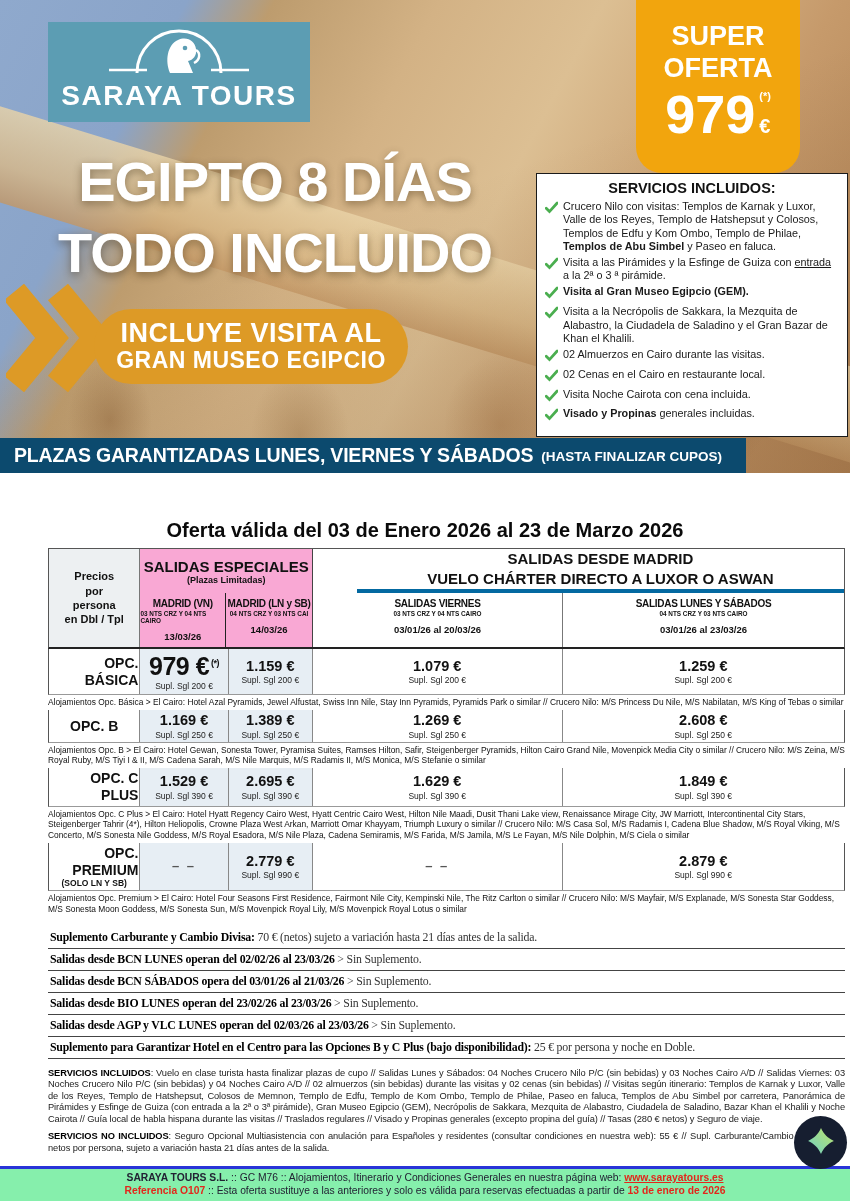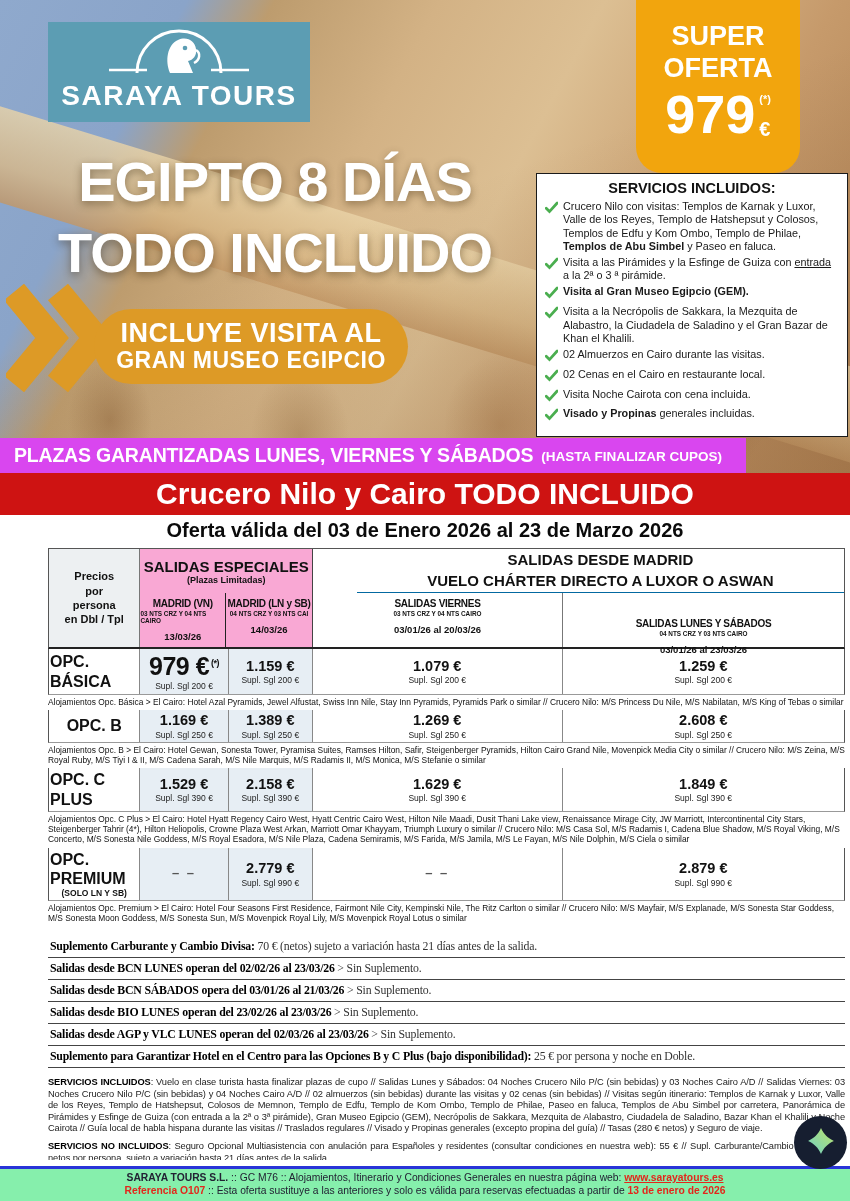--- a/index.html
+++ b/index.html
@@ -33,76 +33,76 @@
   .chevrons { position:absolute; left:6px; top:284px; }
   .gem-pill { position:absolute; left:94px; top:309px; width:314px; padding:9px 0 10px;
     background:#DD9A26; border-radius:38px; text-align:center; color:#fff; font-weight:bold;
     line-height:1.12; }
   .gem-pill .l1 { font-size:27px; letter-spacing:.5px; }
   .gem-pill .l2 { font-size:23px; letter-spacing:.5px; }
   .offer-badge { position:absolute; left:636px; top:0; width:164px; height:173px;
     background:#F2A50D; border-radius:0 0 26px 26px; color:#fff; text-align:center; }
   .offer-badge .sup1 { font-weight:bold; font-size:27px; line-height:1.2; margin-top:20px; }
   .offer-badge .sup2 { font-weight:bold; font-size:27px; line-height:1.2; }
-  .offer-price-wrap { display:flex; align-items:flex-end; justify-content:center; margin-top:2px; }
+  .offer-price-wrap { display:flex; align-items:center; justify-content:center; margin-top:2px; }
   .offer-price { font-weight:bold; font-size:54px; line-height:1; }
   .offer-side { display:flex; flex-direction:column; align-items:flex-start; margin-left:4px; }
   .offer-ast { font-size:11px; font-weight:bold; margin-bottom:14px; }
   .offer-eur { font-size:20px; font-weight:bold; line-height:1; margin-bottom:2px; }
   
   .services-panel { position:absolute; left:536px; top:173px; width:312px; height:264px;
     background:#fff; border:1.5px solid #1a1a1a; padding:6px 8px 4px 8px; }
   .services-title { text-align:center; font-weight:bold; font-size:14.5px; margin-bottom:4px; }
   .services-list { list-style:none; }
   .services-list li { display:flex; font-size:10.8px; line-height:1.24; margin-bottom:2.5px; color:#1a1a1a; }
   .check { flex:0 0 14px; margin-right:4px; margin-top:1px; }
   .svc-text .b { font-weight:bold; }
   .svc-text .u { text-decoration:underline;margin-top:24px; }
   
   .plazas-band { position:absolute; left:0; top:438px; width:746px; height:35px;
-    background:#d946ef; color:#fff; display:flex; align-items:center; padding-left:14px; }
+    background:#0c4a6e; color:#fff; display:flex; align-items:center; padding-left:14px; }
   .plazas-band .main { font-weight:bold; font-size:19.5px; letter-spacing:-.2px; }
   .plazas-band .small { font-weight:bold; font-size:13.5px; margin-left:8px; margin-top:2px; }
   .red-banner { position:absolute; left:0; top:473px; width:850px; height:42px;
     background:#CE1312; color:#fff; text-align:center; font-weight:bold; font-size:30px; line-height:42px; }
   .validity { position:absolute; left:0; top:519px; width:850px; text-align:center;
     font-weight:bold; font-size:20px; color:#0a0a0a; }
   
   .content { position:absolute; left:48px; top:548px; width:797px; height:612px; overflow:hidden; }
   .thead { display:flex; border:1px solid #555; border-bottom:2px solid #222; }
   .corner { width:11.5%; background:#EDF0F2; border-right:1px solid #777;
     display:flex; align-items:center; justify-content:center; text-align:center;
     font-weight:bold; font-size:11px; line-height:1.3; white-space:pre-line; }
   .grp1 { width:21.7%; background:#f9a8d4; border-right:1px solid #444; }
   .grp2 { width:66.8%; }
   .grp-title-area { height:44px; display:flex; flex-direction:column; align-items:center; justify-content:center; }
   .grp1 .gt1 { font-weight:bold; font-size:15px; }
   .grp1 .gt2 { font-weight:bold; font-size:9px; }
-  .grp2 .grp-title-area { border-bottom:1px solid #0369a1;margin-left:44px; }
+  .grp2 .grp-title-area { border-bottom:4px solid #0369a1;margin-left:44px; }
   .grp2 .gt1, .grp2 .gt2 { font-weight:bold; font-size:15px; line-height:1.35; }
   .subcols { display:flex; height:54px; }
   .subcol { display:flex; flex-direction:column; align-items:center; padding-top:5px; }
   .grp1 .subcol { width:51.2%; }
   .grp1 .subcol:first-child { border-right:1.5px solid #222; }
   .grp2 .subcol { width:47.1%; }
   .grp2 .subcol:first-child { border-right:1px solid #777; }
-  .grp2 .subcol:last-child { width:52.9%;margin-top:20px; }
+  .grp2 .subcol:last-child { width:52.9%; }
   .sc-title { font-weight:bold; font-size:10px; letter-spacing:-.3px; }
   .sc-sub { font-weight:bold; font-size:6.4px; margin-top:1px; }
   .sc-date { font-weight:bold; font-size:9.5px; margin-top:7px; }
   .prow { display:flex; border-left:1px solid #555; border-right:1px solid #555;
     border-bottom:1px solid #999; min-height:31px; align-items:stretch; }
   .prow.tall { min-height:46px; }
   .pcell { display:flex; flex-direction:column; align-items:center; justify-content:center;
     padding:2px 1px; border-right:1px solid #888; }
   .pcell:last-child { border-right:none; }
   .pcell.c0 { width:11.5%; } .pcell.c1 { width:11.1%; } .pcell.c2 { width:10.6%; }
   .pcell.c3 { width:31.4%; } .pcell.c4 { width:35.4%; }
   .pcell.tint { background:#E7EEF4; }
-  .opt-label { font-weight:bold; font-size:16px; text-align:left; line-height:1.2; }
+  .opt-label { font-weight:bold; font-size:14px; text-align:right; line-height:1.2; }
   .opt-label2 { font-weight:bold; font-size:8.5px; text-align:center; }
   .price { font-weight:bold; font-size:14.5px; line-height:1.15; }
   .price sup { font-size:9px; font-weight:bold; }
   .price-big { font-size:25px; letter-spacing:-.5px; }
   .supl { font-size:8.5px; color:#222; margin-top:1px; }
   .dash { color:#555; font-size:13px; font-weight:bold; letter-spacing:2px; }
   .hnote { font-size:8.4px; color:#111; line-height:1.22; padding:2px 0 3px; }
   
   .supplements { margin-top:10px;font-family:Liberation Serif, serif; }
   .supl-line { font-size:11.8px; letter-spacing:-.2px; padding:3px 0 3px 2px;
@@ -229,23 +229,20 @@
             <span class="svc-text"><span class="b">Visado y Propinas</span><span> generales incluidas.</span></span>
           </li>
         </ul>
     </div>
   </div>
 
   <div class="plazas-band">
     <span class="main">PLAZAS GARANTIZADAS LUNES, VIERNES Y SÁBADOS</span>
     <span class="small">(HASTA FINALIZAR CUPOS)</span>
   </div>
-  <div class="red-banner">
-    <span>Crucero Nilo y Cairo TODO INCLUIDO</span>
-  </div>
   <div class="validity">Oferta válida del 03 de Enero 2026 al 23 de Marzo 2026</div>
 
   <div class="content">
     <div class="thead">
       <div class="corner">Precios
 por
 persona
 en Dbl / Tpl</div>
       <div class="grp1">
         <div class="grp-title-area">
@@ -331,21 +328,21 @@
         <div class="hnote">Alojamientos Opc. B &gt; El Cairo: Hotel Gewan, Sonesta Tower, Pyramisa Suites, Ramses Hilton, Safir, Steigenberger Pyramids, Hilton Cairo Grand Nile, Movenpick Media City o similar // Crucero Nilo: M/S Zeina, M/S Royal Ruby, M/S Tiyi I &amp; II, M/S Cadena Sarah, M/S Nile Marquis, M/S Radamis II, M/S Monica, M/S Stefanie o similar</div>
         <div class="prow">
           <div class="pcell c0">
             <div class="opt-label">OPC. C PLUS</div>
           </div>
           <div class="pcell c1 tint">
             <div class="price">1.529 €</div>
             <div class="supl">Supl. Sgl 390 €</div>
           </div>
           <div class="pcell c2 tint">
-            <div class="price">2.158 €</div>
+            <div class="price">2.695 €</div>
             <div class="supl">Supl. Sgl 390 €</div>
           </div>
           <div class="pcell c3">
             <div class="price">1.629 €</div>
             <div class="supl">Supl. Sgl 390 €</div>
           </div>
           <div class="pcell c4">
             <div class="price">1.849 €</div>
             <div class="supl">Supl. Sgl 390 €</div>
           </div>

